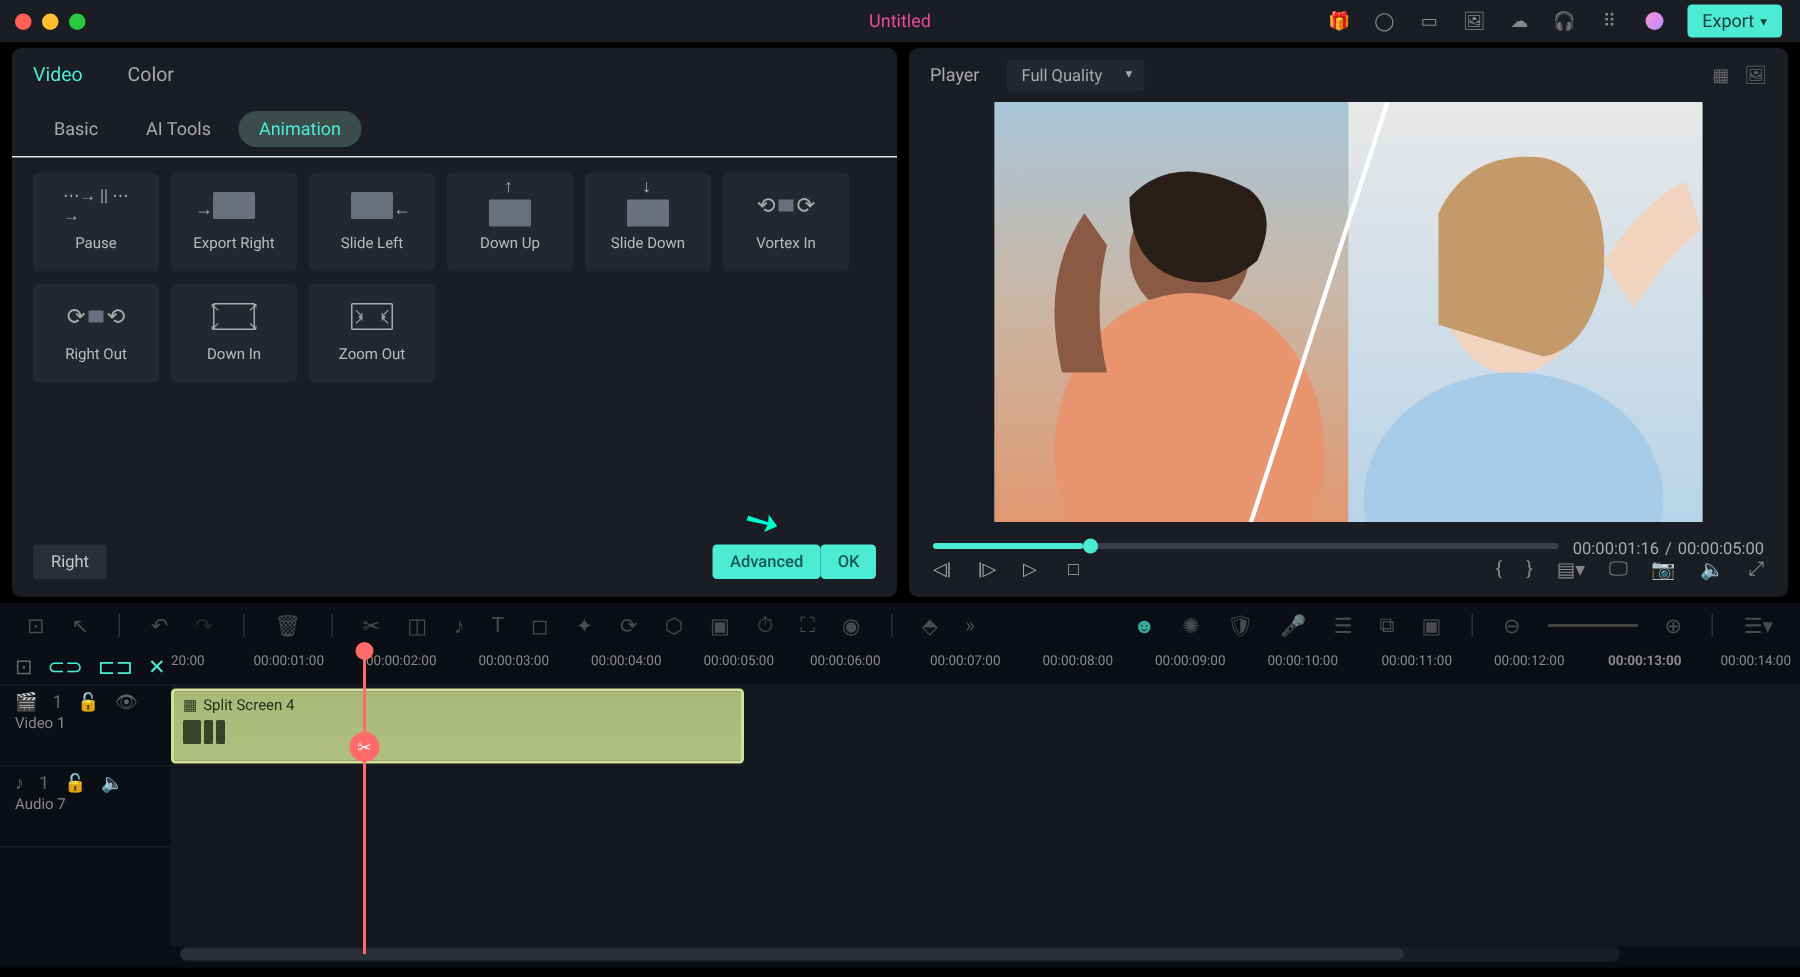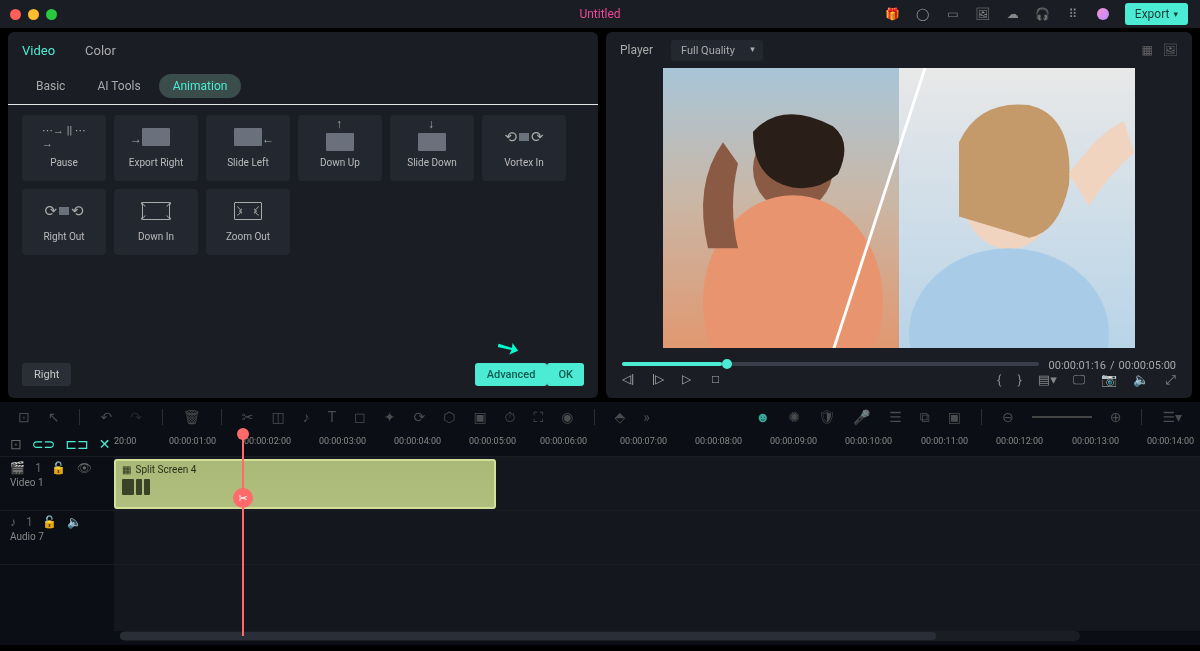--- a/index.html
+++ b/index.html
@@ -322,21 +322,21 @@
         <span class="ruler-mark" style="left: 205px;">00:00:03:00</span>
         <span class="ruler-mark" style="left: 280px;">00:00:04:00</span>
         <span class="ruler-mark" style="left: 355px;">00:00:05:00</span>
         <span class="ruler-mark" style="left: 426px;">00:00:06:00</span>
         <span class="ruler-mark" style="left: 506px;">00:00:07:00</span>
         <span class="ruler-mark" style="left: 581px;">00:00:08:00</span>
         <span class="ruler-mark" style="left: 656px;">00:00:09:00</span>
         <span class="ruler-mark" style="left: 731px;">00:00:10:00</span>
         <span class="ruler-mark" style="left: 807px;">00:00:11:00</span>
         <span class="ruler-mark" style="left: 882px;">00:00:12:00</span>
-        <span class="ruler-mark" style="left: 958px;">00:00:13:00</span>
+        <span class="ruler-mark" style="left: 958px; font-weight: bold;">00:00:13:00</span>
         <span class="ruler-mark" style="left: 1033px;">00:00:14:00</span>
       </div>
   </div>
   <div class="tracks">
     <div class="track">
       <div class="track-label">
         <div class="icons">
           <span>🎬</span>
           <span>1</span>
           <span>🔓</span>

